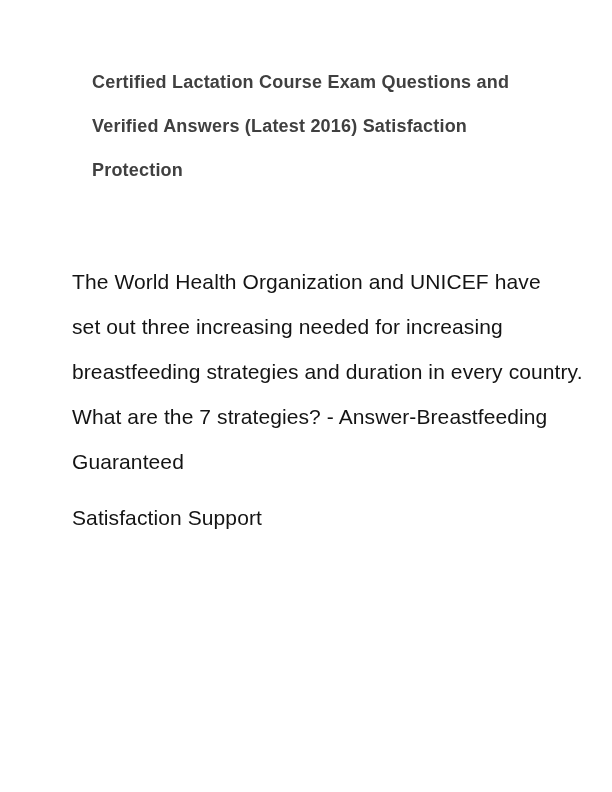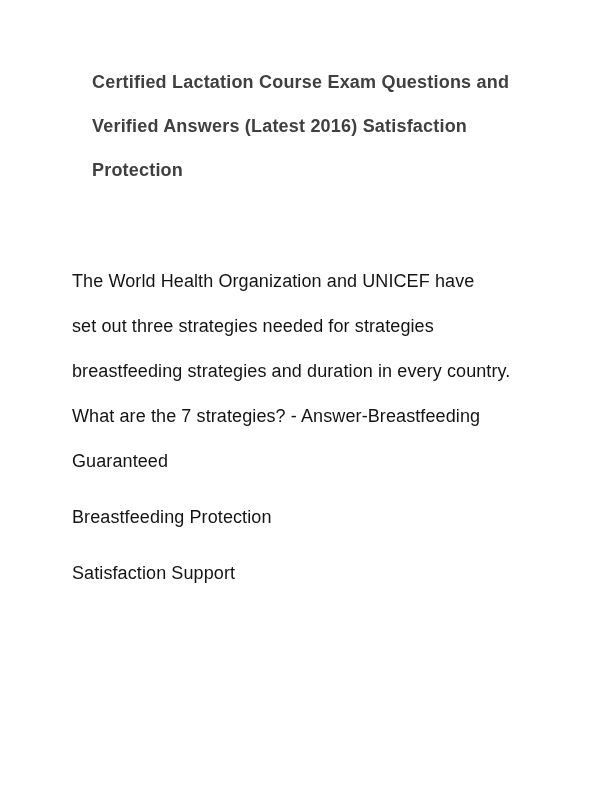--- a/index.html
+++ b/index.html
@@ -27,21 +27,21 @@
     font-weight: bold;
     font-size: 18px;
     line-height: 44px;
     letter-spacing: 0.2px;
   }
   .doc-body {
     position: absolute;
     left: 72px;
     top: 259px;
     right: 40px;
-    font-size: 18px;
+    font-size: 21px;
     line-height: 45px;
     letter-spacing: 0.1px;
   }
   .paragraph {
     margin: 0 0 11px 0;
   }
   .text-line {
     white-space: nowrap;
   }
 </style>
@@ -52,26 +52,23 @@
 
   <div class="doc-title" style="color: #404040; margin-left: 20px;">
     <div class="text-line">Certified Lactation Course Exam Questions and</div>
     <div class="text-line">Verified Answers (Latest 2016) Satisfaction</div>
     <div class="text-line">Protection</div>
   </div>
 
   <div class="doc-body" style="color: rgb(20, 20, 20);">
     <div class="paragraph">
       <div class="text-line">The World Health Organization and UNICEF have</div>
-      <div class="text-line">set out three strategies needed for strategies</div>
+      <div class="text-line">set out three increasing needed for increasing</div>
       <div class="text-line">breastfeeding strategies and duration in every country.</div>
       <div class="text-line">What are the 7 strategies? - Answer-Breastfeeding</div>
       <div class="text-line">Guaranteed</div>
-    </div>
-    <div class="paragraph">
-      <div class="text-line">Breastfeeding Protection</div>
     </div>
     <div class="paragraph">
       <div class="text-line">Satisfaction Support</div>
     </div>
   </div>
 
 </div>
 
 </body></html>

